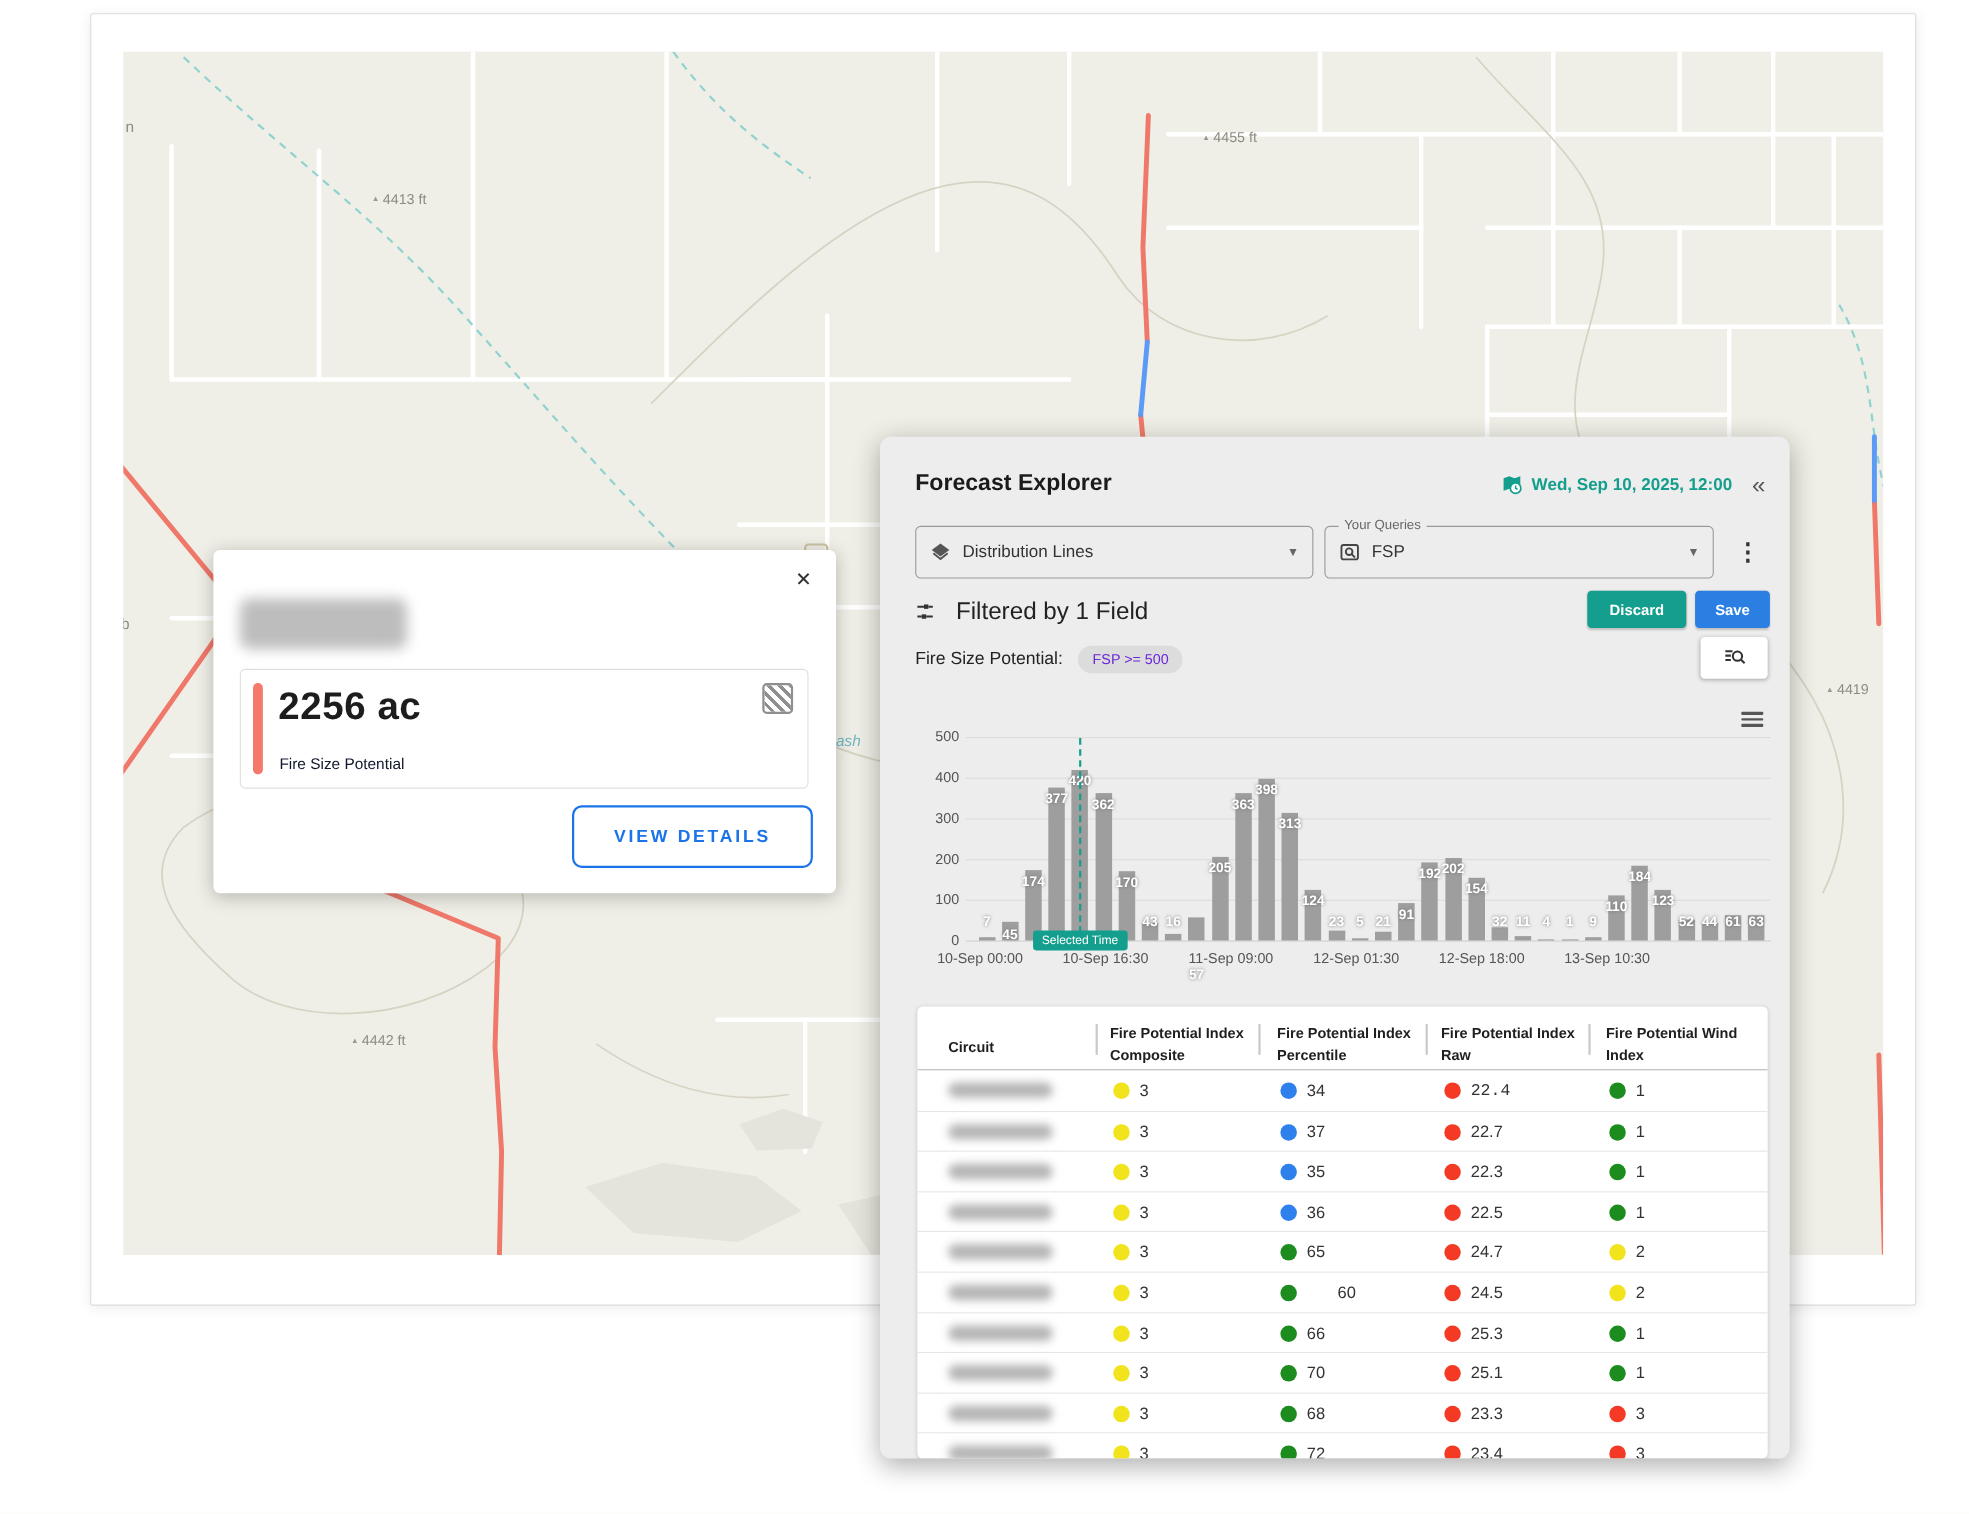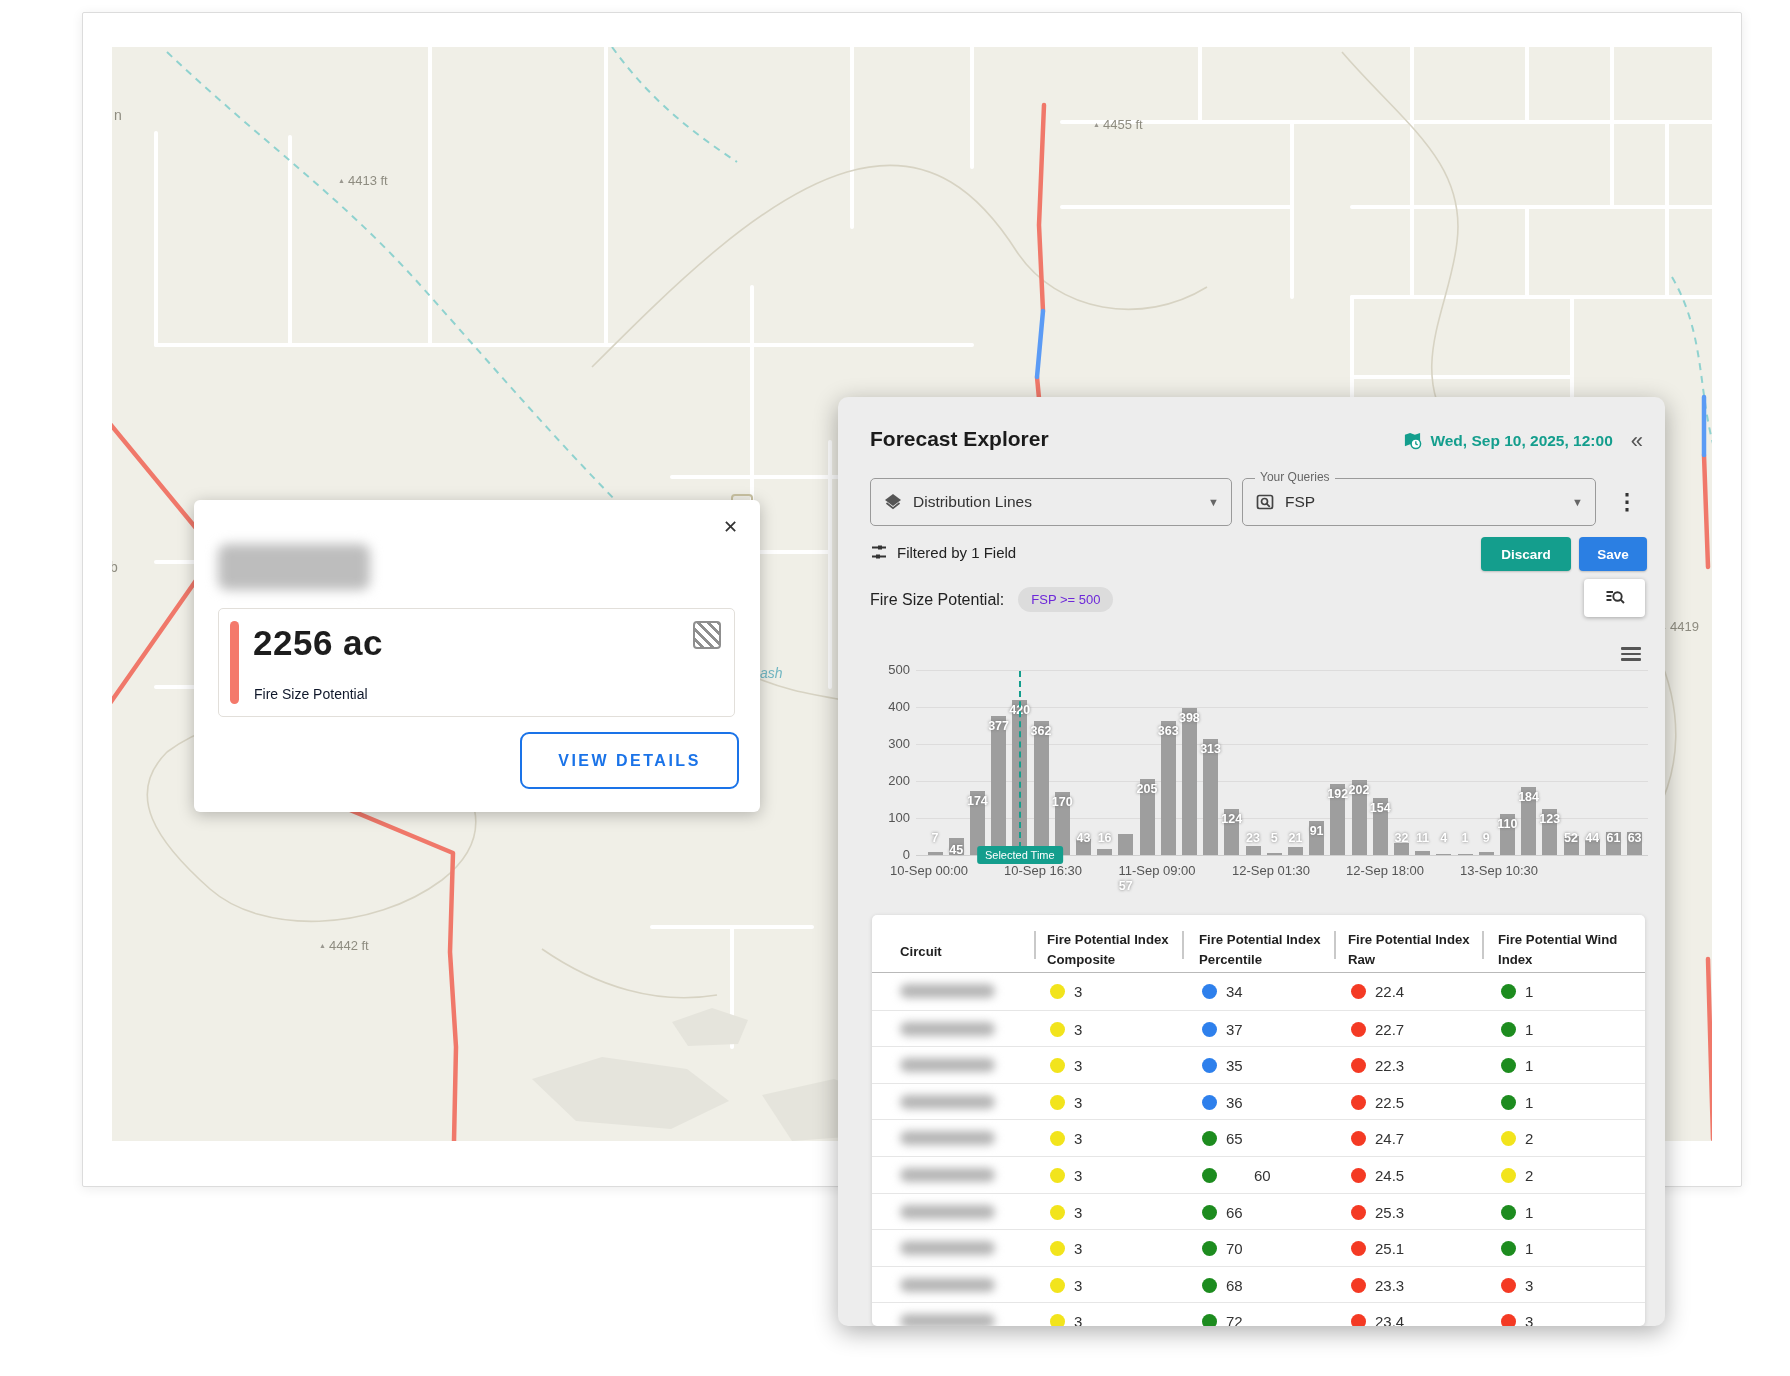--- a/index.html
+++ b/index.html
@@ -29,36 +29,36 @@
   .stat-bar{position:absolute;left:11px;top:12px;width:9px;height:83px;border-radius:5px;background:#f4796b;}
   .stat-value{position:absolute;left:34px;top:14px;font-size:35px;font-weight:700;color:#1d1d1d;letter-spacing:.5px;}
   .stat-label{position:absolute;left:35px;top:77px;font-size:14px;color:#0f172a;}
   .hatch{position:absolute;right:13px;top:12px;width:24px;height:24px;border:2px solid #8f8f8f;border-radius:4px;
          background:repeating-linear-gradient(45deg,transparent 0 4px,#8f8f8f 4px 7px);}
   .view-details{position:absolute;left:326px;top:232px;width:215px;height:53px;border:2px solid #1a73e8;
                 border-radius:9px;color:#1a73e8;font-size:16px;font-weight:700;letter-spacing:2.5px;
                 display:flex;align-items:center;justify-content:center;background:#fff;cursor:pointer;}
 
   
-  .panel{left:838px;top:397px;width:827px;height:929px;background:#ededed;border-radius:10px;
+  .panel{left:800px;top:397px;width:827px;height:929px;background:#ededed;border-radius:10px;
          box-shadow:0 6px 24px rgba(0,0,0,.32);z-index:10;overflow:hidden;}
   .panel-title{position:absolute;left:32px;top:30px;font-size:21px;font-weight:700;color:#1b1b1b;}
   .date-group{position:absolute;top:34px;right:22px;display:flex;align-items:center;gap:8px;}
   .date-text{color:#149e8d;font-weight:700;font-size:15.5px;}
   .collapse{font-size:22px;color:#555;margin-left:10px;cursor:pointer;line-height:16px;}
 
   .select{position:absolute;top:81px;height:48px;border:1px solid #9a9a9a;border-radius:5px;
           display:flex;align-items:center;padding:0 12px;box-sizing:border-box;cursor:pointer;}
   .select .val{font-size:15.5px;color:#333;margin-left:10px;}
   .caret{margin-left:auto;font-size:11px;color:#666;}
   .legend{position:absolute;top:-9px;left:12px;font-size:12px;color:#666;background:#ededed;padding:0 5px;}
   .kebab{position:absolute;left:778px;top:92px;font-size:22px;color:#333;cursor:pointer;font-weight:700;}
 
-  .filter-summary{position:absolute;left:32px;top:146px;display:flex;align-items:center;gap:9px;
-                  font-size:15px;color:#222;}
+  .filter-summary{position:absolute;left:32px;top:146px;display:flex;align-items:center;gap:19px;
+                  font-size:22px;color:#222;}
   .btn{position:absolute;top:140px;height:34px;border:none;border-radius:4px;color:#fff;
        font-size:13.5px;font-weight:700;font-family:inherit;cursor:pointer;box-shadow:0 1px 2px rgba(0,0,0,.2);}
   .btn.discard{left:643px;width:90px;background:#149e8d;}
   .btn.save{left:741px;width:68px;background:#2b7fe3;}
   .chip-row{position:absolute;left:32px;top:190px;display:flex;align-items:center;gap:14px;font-size:16px;color:#222;}
   .chip{background:#dcdcdc;border-radius:15px;padding:5px 13px;font-size:13px;color:#6d28d9;cursor:pointer;}
   .search-btn{position:absolute;left:746px;top:182px;width:61px;height:38px;background:#fff;border-radius:4px;
               box-shadow:0 1px 4px rgba(0,0,0,.3);display:flex;align-items:center;justify-content:center;cursor:pointer;}
   .chart-menu{position:absolute;left:783px;top:247px;width:20px;height:16px;cursor:pointer;}
   .chart-menu div{height:2.5px;background:#555;margin:3px 0;border-radius:1px;}
@@ -385,21 +385,21 @@
         <div class="hsep" style="left: 462px;"></div>
         <div class="hsep" style="left: 610px;"></div>
         <div class="hline"></div>
         <div class="trow first" style="top: 58px;">
           <div class="circuit-blur"></div>
           <div class="dot" style="left: 178px; background: rgb(242, 228, 28);"></div>
           <div class="cellv" style="left: 202px;">3</div>
           <div class="dot" style="left: 330px; background: rgb(46, 128, 236);"></div>
           <div class="cellv" style="left: 354px;">34</div>
           <div class="dot" style="left: 479px; background: rgb(244, 58, 36);"></div>
-          <div class="cellv" style="left: 503px;">22.4</div>
+          <div class="cellv" style="left: 503px; font-family: Liberation Mono, monospace;">22.4</div>
           <div class="dot" style="left: 629px; background: rgb(29, 140, 31);"></div>
           <div class="cellv" style="left: 653px;">1</div>
         </div>
         <div class="trow" style="top: 94.6px;">
           <div class="circuit-blur"></div>
           <div class="dot" style="left: 178px; background: rgb(242, 228, 28);"></div>
           <div class="cellv" style="left: 202px;">3</div>
           <div class="dot" style="left: 330px; background: rgb(46, 128, 236);"></div>
           <div class="cellv" style="left: 354px;">37</div>
           <div class="dot" style="left: 479px; background: rgb(244, 58, 36);"></div>

